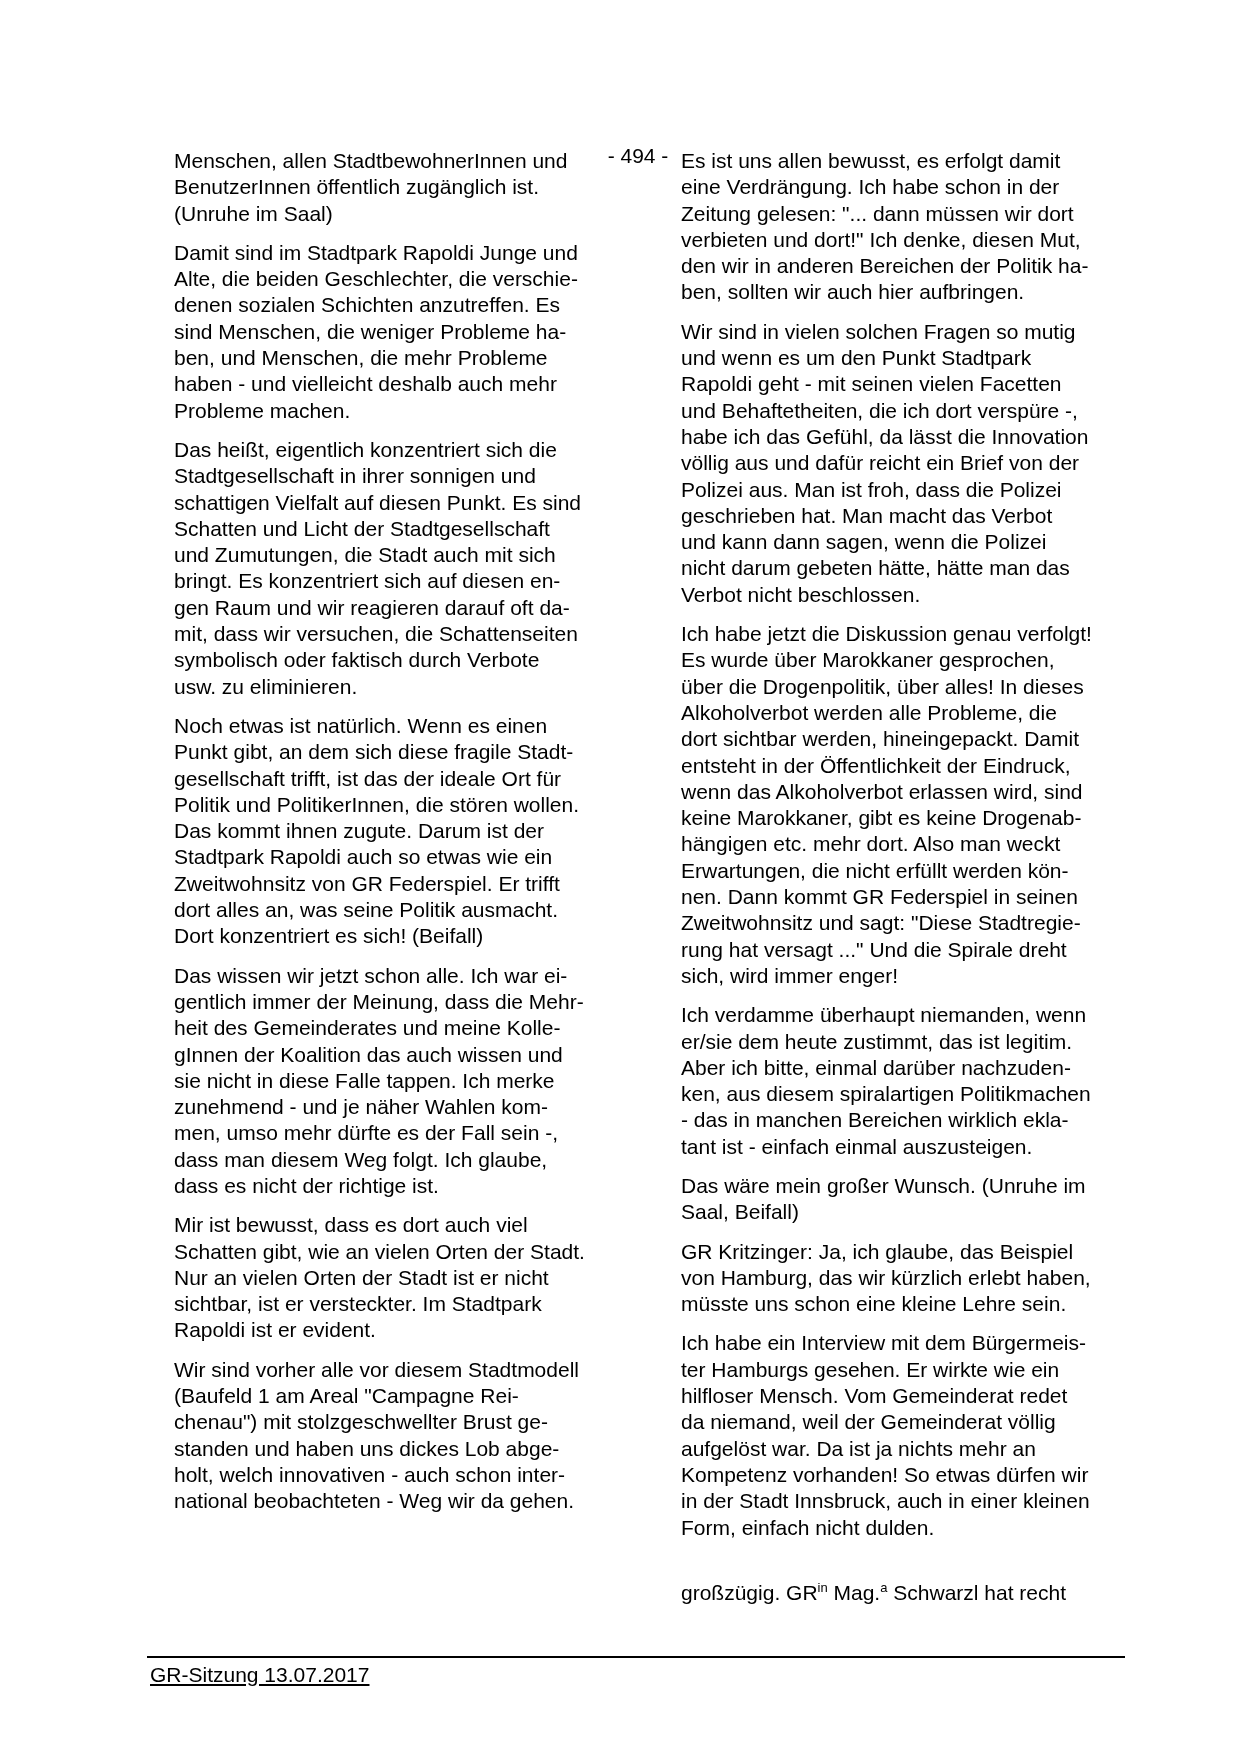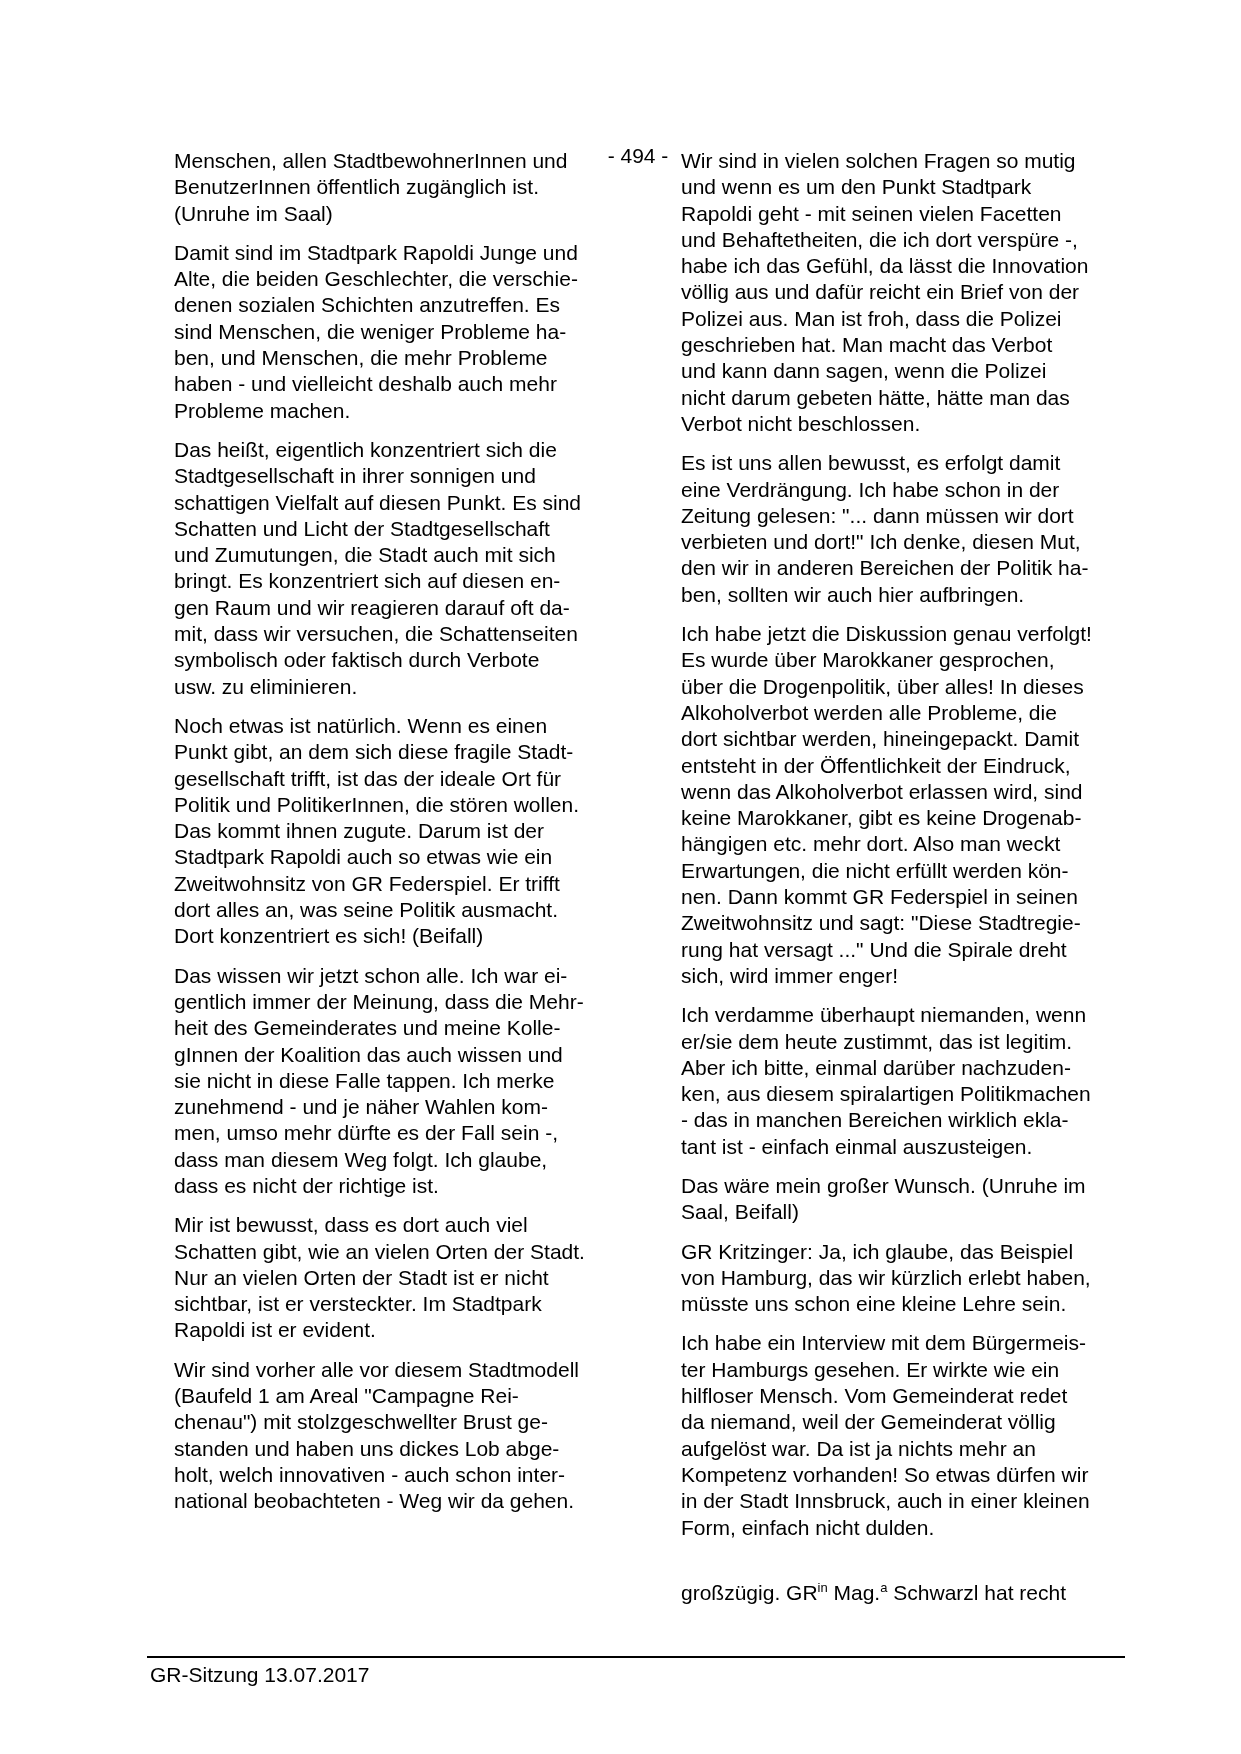--- a/index.html
+++ b/index.html
@@ -48,20 +48,21 @@
     width: 978px;
     border-top: 2px solid #000000;
     height: 0;
   }
   .footer-text {
     position: absolute;
     left: 150px;
     top: 1662px;
     font-size: 21px;
     line-height: 26px;
+    text-decoration: underline;
   }
 </style>
 </head>
 <body>
 
 <div class="page">
 
   <div class="page-number">- 494 -</div>
 
   <div class="col col-left">
@@ -110,37 +111,37 @@
 Rapoldi ist er evident.</p>
     <p class="para">Wir sind vorher alle vor diesem Stadtmodell
 (Baufeld 1 am Areal "Campagne Rei-
 chenau") mit stolzgeschwellter Brust ge-
 standen und haben uns dickes Lob abge-
 holt, welch innovativen - auch schon inter-
 national beobachteten - Weg wir da gehen.</p>
   </div>
 
   <div class="col col-right">
+    <p class="para">Es ist uns allen bewusst, es erfolgt damit
+eine Verdrängung. Ich habe schon in der
+Zeitung gelesen: "... dann müssen wir dort
+verbieten und dort!" Ich denke, diesen Mut,
+den wir in anderen Bereichen der Politik ha-
+ben, sollten wir auch hier aufbringen.</p>
     <p class="para">Wir sind in vielen solchen Fragen so mutig
 und wenn es um den Punkt Stadtpark
 Rapoldi geht - mit seinen vielen Facetten
 und Behaftetheiten, die ich dort verspüre -,
 habe ich das Gefühl, da lässt die Innovation
 völlig aus und dafür reicht ein Brief von der
 Polizei aus. Man ist froh, dass die Polizei
 geschrieben hat. Man macht das Verbot
 und kann dann sagen, wenn die Polizei
 nicht darum gebeten hätte, hätte man das
 Verbot nicht beschlossen.</p>
-    <p class="para">Es ist uns allen bewusst, es erfolgt damit
-eine Verdrängung. Ich habe schon in der
-Zeitung gelesen: "... dann müssen wir dort
-verbieten und dort!" Ich denke, diesen Mut,
-den wir in anderen Bereichen der Politik ha-
-ben, sollten wir auch hier aufbringen.</p>
     <p class="para">Ich habe jetzt die Diskussion genau verfolgt!
 Es wurde über Marokkaner gesprochen,
 über die Drogenpolitik, über alles! In dieses
 Alkoholverbot werden alle Probleme, die
 dort sichtbar werden, hineingepackt. Damit
 entsteht in der Öffentlichkeit der Eindruck,
 wenn das Alkoholverbot erlassen wird, sind
 keine Marokkaner, gibt es keine Drogenab-
 hängigen etc. mehr dort. Also man weckt
 Erwartungen, die nicht erfüllt werden kön-

